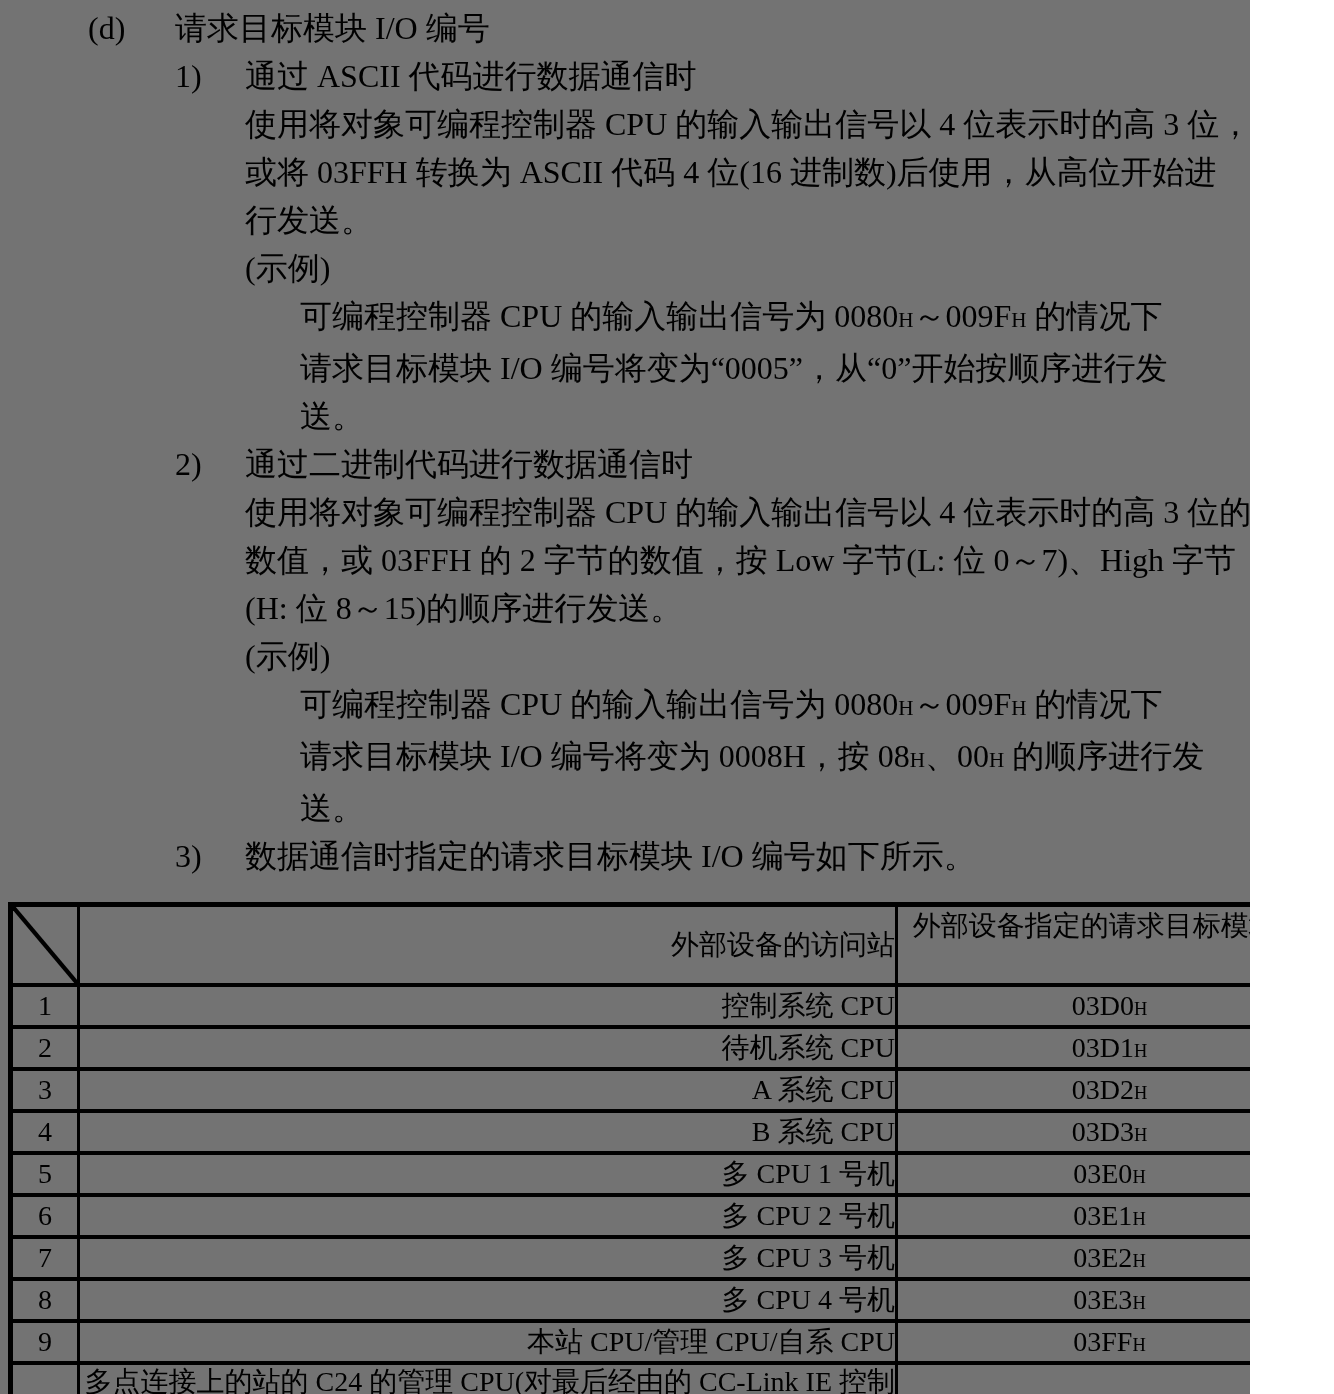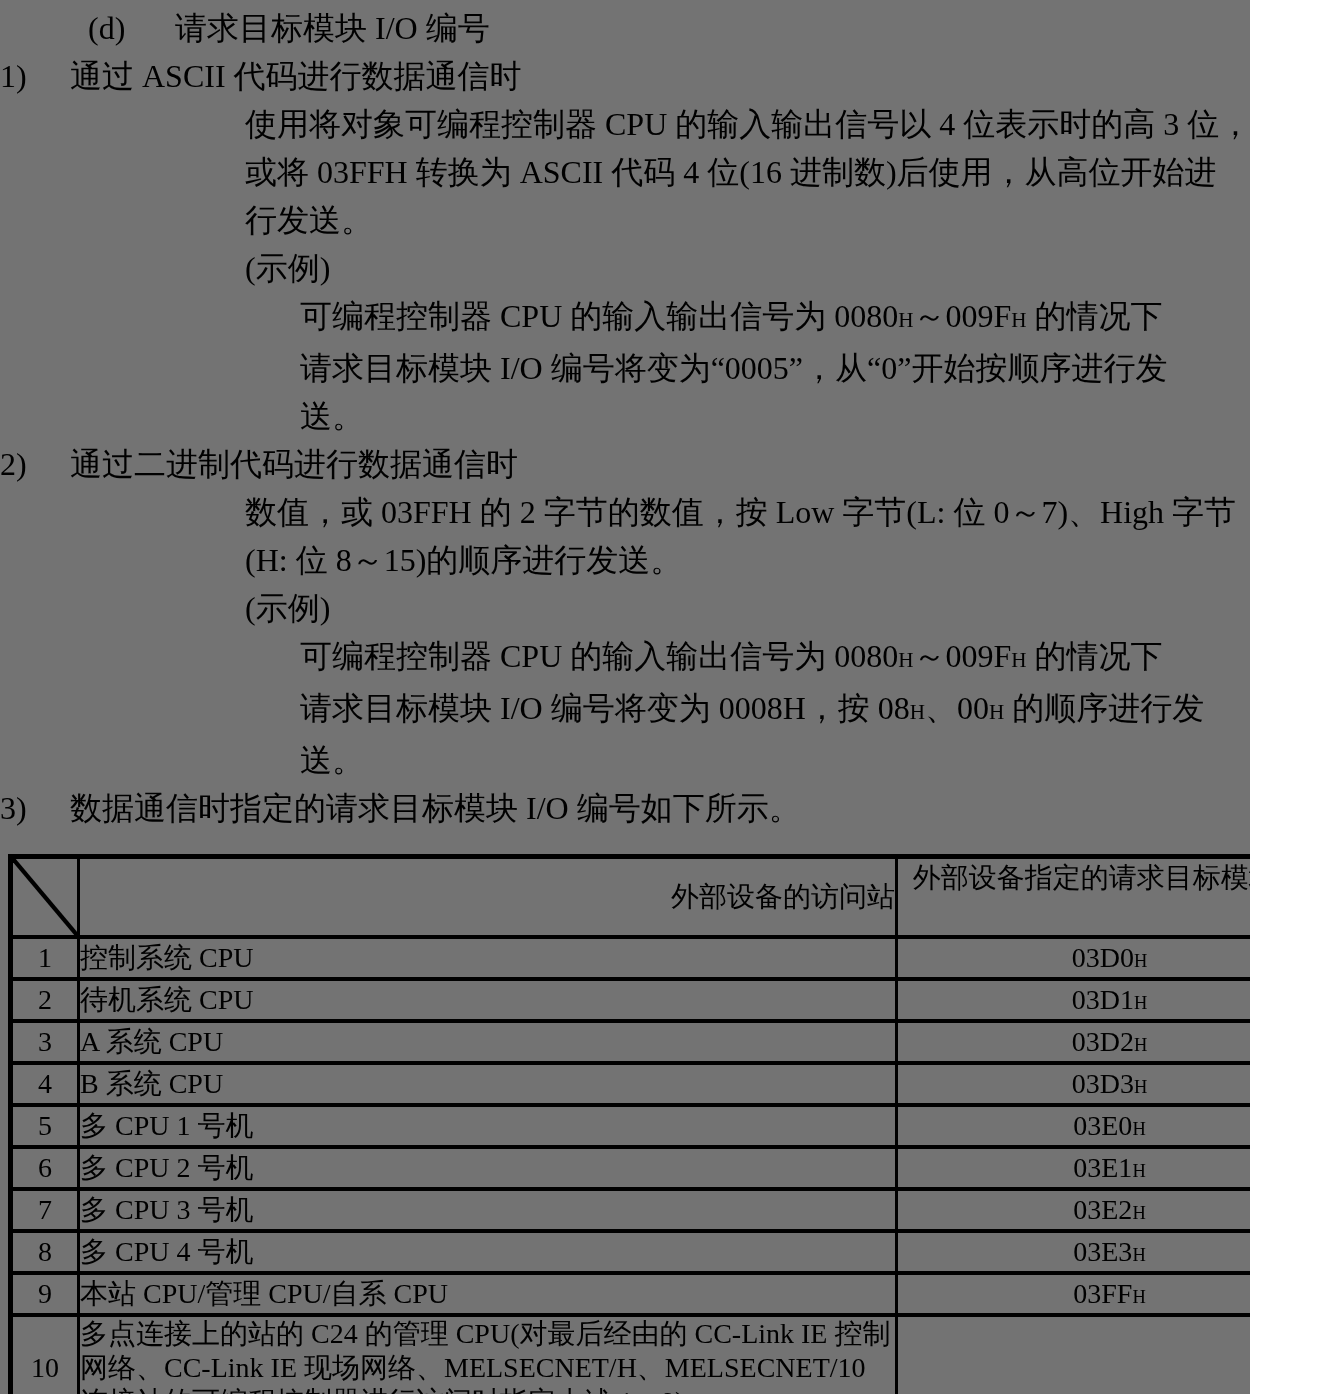--- a/index.html
+++ b/index.html
@@ -19,21 +19,21 @@
   .text-block {
     padding-top: 4px;
   }
   .line {
     font-size: 32px;
     line-height: 48px;
     white-space: pre;
   }
   .heading-line { padding-left: 88px; }
   .heading-label { display: inline-block; width: 87px; }
-  .item-line { }
+  .item-line { padding-left: 175px; }
   .item-marker { display: inline-block; width: 70px; }
   .body-line { padding-left: 245px; }
   .example-label-line { padding-left: 245px; }
   .example-line { padding-left: 300px; }
   .subH { font-size: 0.66em; }
 
   table.io-table {
     margin-left: 8px;
     margin-top: 22px;
     width: 1318px;
@@ -53,21 +53,21 @@
   table.io-table { border-width: 5px; }
   th.diag-cell {
     position: relative;
     height: 34px;
     padding: 0;
   }
   th.diag-cell svg { position: absolute; left: 0; top: 0; width: 100%; height: 100%; display: block; }
   .col-no { width: 68px; }
   .col-station { width: 818px; }
   td.no-cell { text-align: center; height: 34px; }
-  td.station-cell { text-align: left; padding-left: 6px; height: 34px; }
+  td.station-cell { text-align: right; padding-left: 6px; height: 34px; }
   td.io-cell { text-align: center; height: 34px; }
   th.station-head { text-align: right; height: 34px; }
   th.io-head { text-align: right; height: 34px; }
   td.station-cell-multiline {
     line-height: 34px;
     padding: 3px 4px 3px 6px;
     white-space: normal;
   }
 </style>
 </head>
@@ -82,20 +82,21 @@
     <div class="line item-line"><span class="item-marker">1)</span><span>通过 ASCII 代码进行数据通信时</span></div>
     <div class="line body-line">使用将对象可编程控制器 CPU 的输入输出信号以 4 位表示时的高 3 位，</div>
     <div class="line body-line">或将 03FFH 转换为 ASCII 代码 4 位(16 进制数)后使用，从高位开始进</div>
     <div class="line body-line">行发送。</div>
     <div class="line example-label-line">(示例)</div>
     <div class="line example-line"><span>可编程控制器 CPU 的输入输出信号为 0080</span><span class="subH">H</span><span>～009F</span><span class="subH">H</span><span> 的情况下</span></div>
     <div class="line example-line">请求目标模块 I/O 编号将变为“0005”，从“0”开始按顺序进行发</div>
     <div class="line example-line">送。</div>
 
     <div class="line item-line"><span class="item-marker">2)</span><span>通过二进制代码进行数据通信时</span></div>
+    <div class="line body-line">使用将对象可编程控制器 CPU 的输入输出信号以 4 位表示时的高 3 位的</div>
     <div class="line body-line">数值，或 03FFH 的 2 字节的数值，按 Low 字节(L: 位 0～7)、High 字节</div>
     <div class="line body-line">(H: 位 8～15)的顺序进行发送。</div>
     <div class="line example-label-line">(示例)</div>
     <div class="line example-line"><span>可编程控制器 CPU 的输入输出信号为 0080</span><span class="subH">H</span><span>～009F</span><span class="subH">H</span><span> 的情况下</span></div>
     <div class="line example-line"><span>请求目标模块 I/O 编号将变为 0008H，按 08</span><span class="subH">H</span><span>、00</span><span class="subH">H</span><span> 的顺序进行发</span></div>
     <div class="line example-line">送。</div>
 
     <div class="line item-line"><span class="item-marker">3)</span><span>数据通信时指定的请求目标模块 I/O 编号如下所示。</span></div>
 
   </div>

